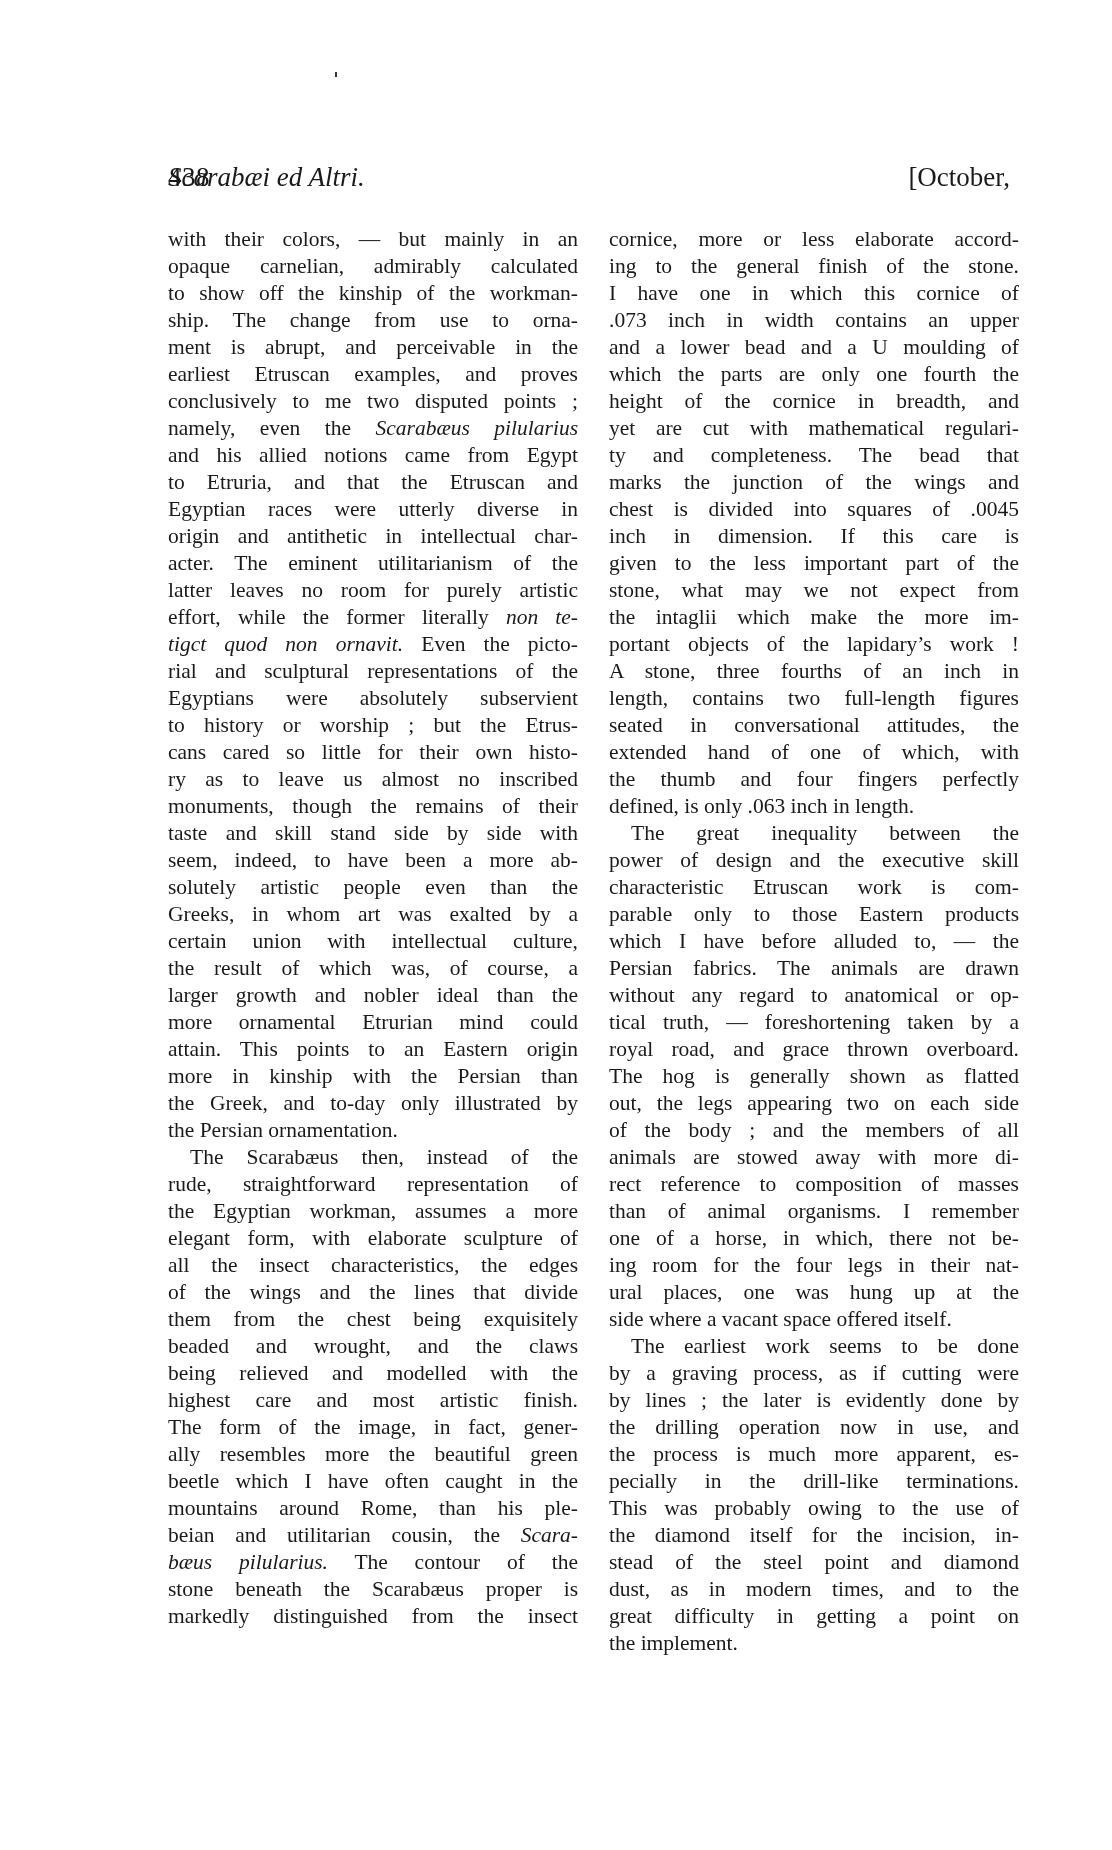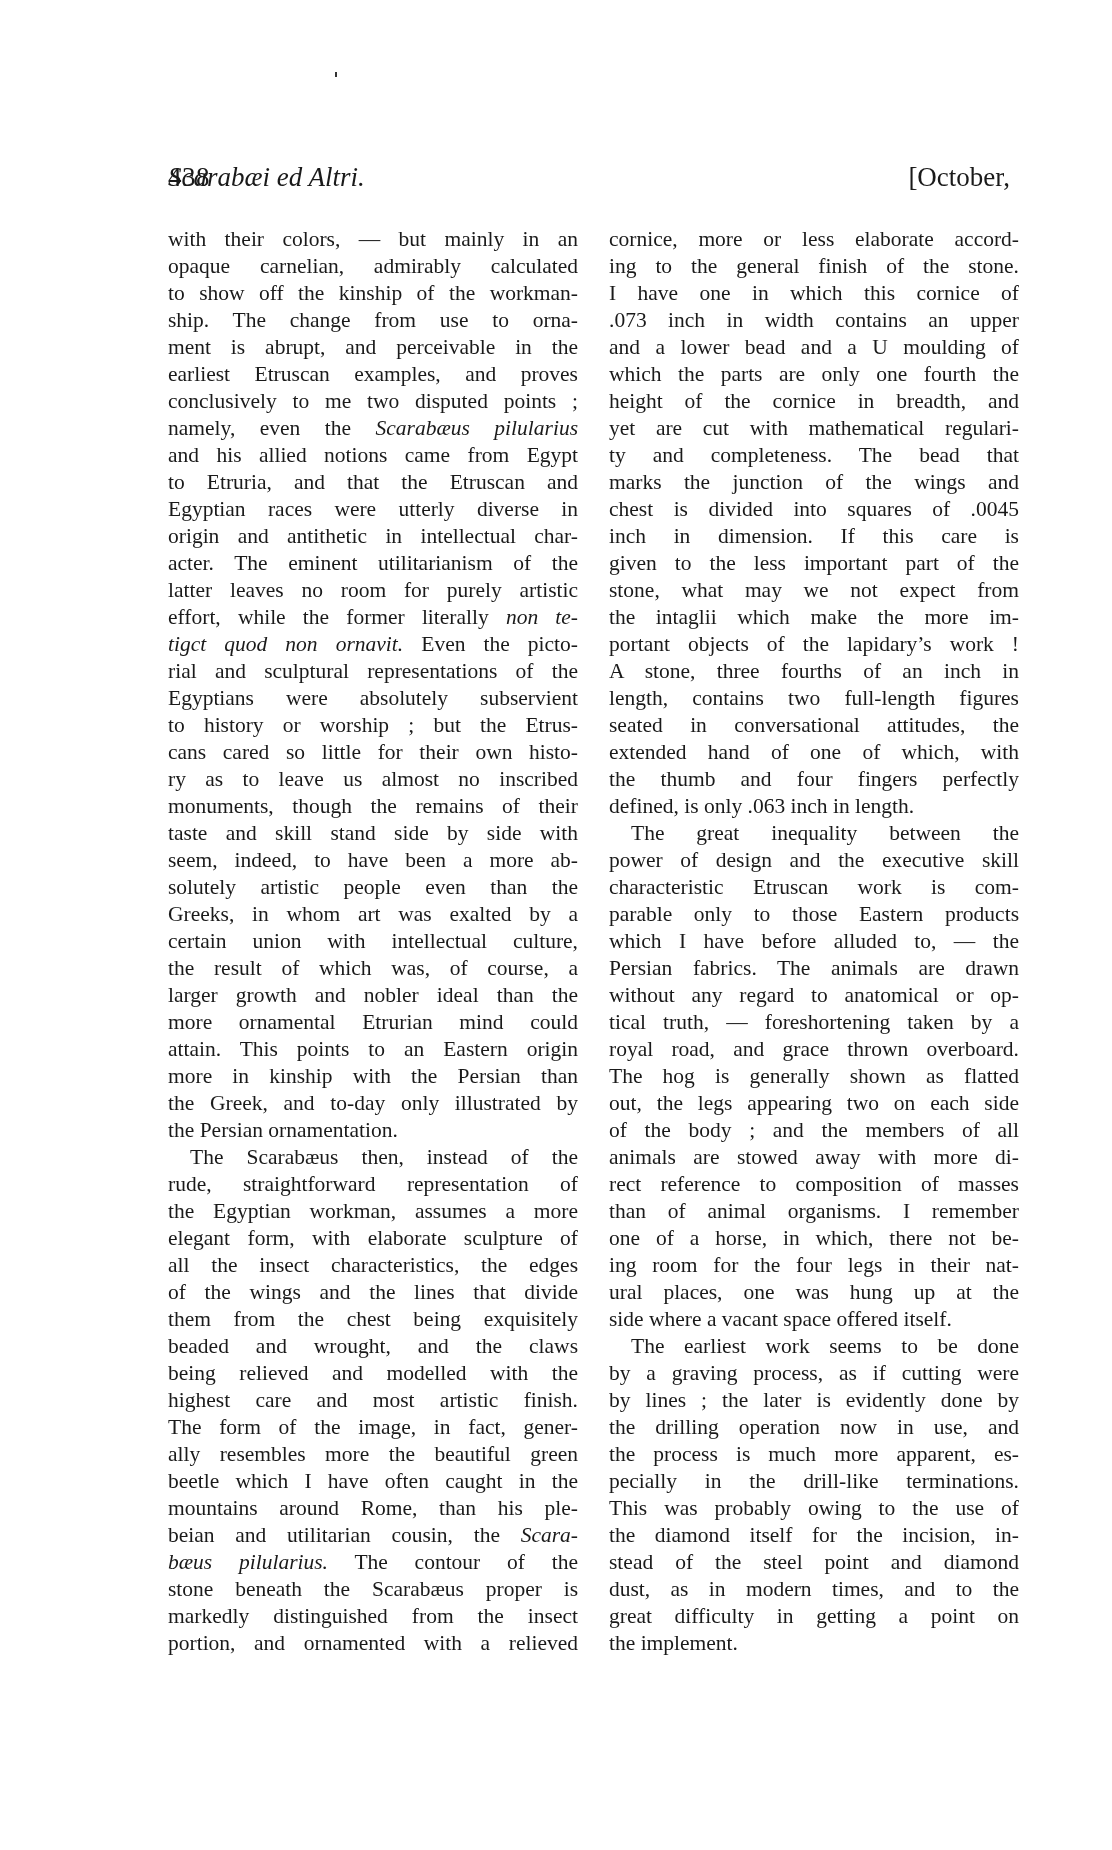--- a/index.html
+++ b/index.html
@@ -78,21 +78,20 @@
       <span class="line"><span>being relieved and modelled with the</span></span>
       <span class="line"><span>highest care and most artistic finish.</span></span>
       <span class="line"><span>The form of the image, in fact, gener-</span></span>
       <span class="line"><span>ally resembles more the beautiful green</span></span>
       <span class="line"><span>beetle which I have often caught in the</span></span>
       <span class="line"><span>mountains around Rome, than his ple-</span></span>
       <span class="line"><span>beian and utilitarian cousin, the </span><span class="it">Scara-</span></span>
       <span class="line"><span class="it">bæus pilularius.</span><span>  The contour of the</span></span>
       <span class="line"><span>stone beneath the Scarabæus proper is</span></span>
       <span class="line"><span>markedly distinguished from the insect</span></span>
-      <span class="line"><span>portion, and ornamented with a relieved</span></span>
     </div>
   <div class="column col-right" id="col-right">
       <span class="line"><span>cornice, more or less elaborate accord-</span></span>
       <span class="line"><span>ing to the general finish of the stone.</span></span>
       <span class="line"><span>I have one in which this cornice of</span></span>
       <span class="line"><span>.073 inch in width contains an upper</span></span>
       <span class="line"><span>and a lower bead and a U moulding of</span></span>
       <span class="line"><span>which the parts are only one fourth the</span></span>
       <span class="line"><span>height of the cornice in breadth, and</span></span>
       <span class="line"><span>yet are cut with mathematical regulari-</span></span>

